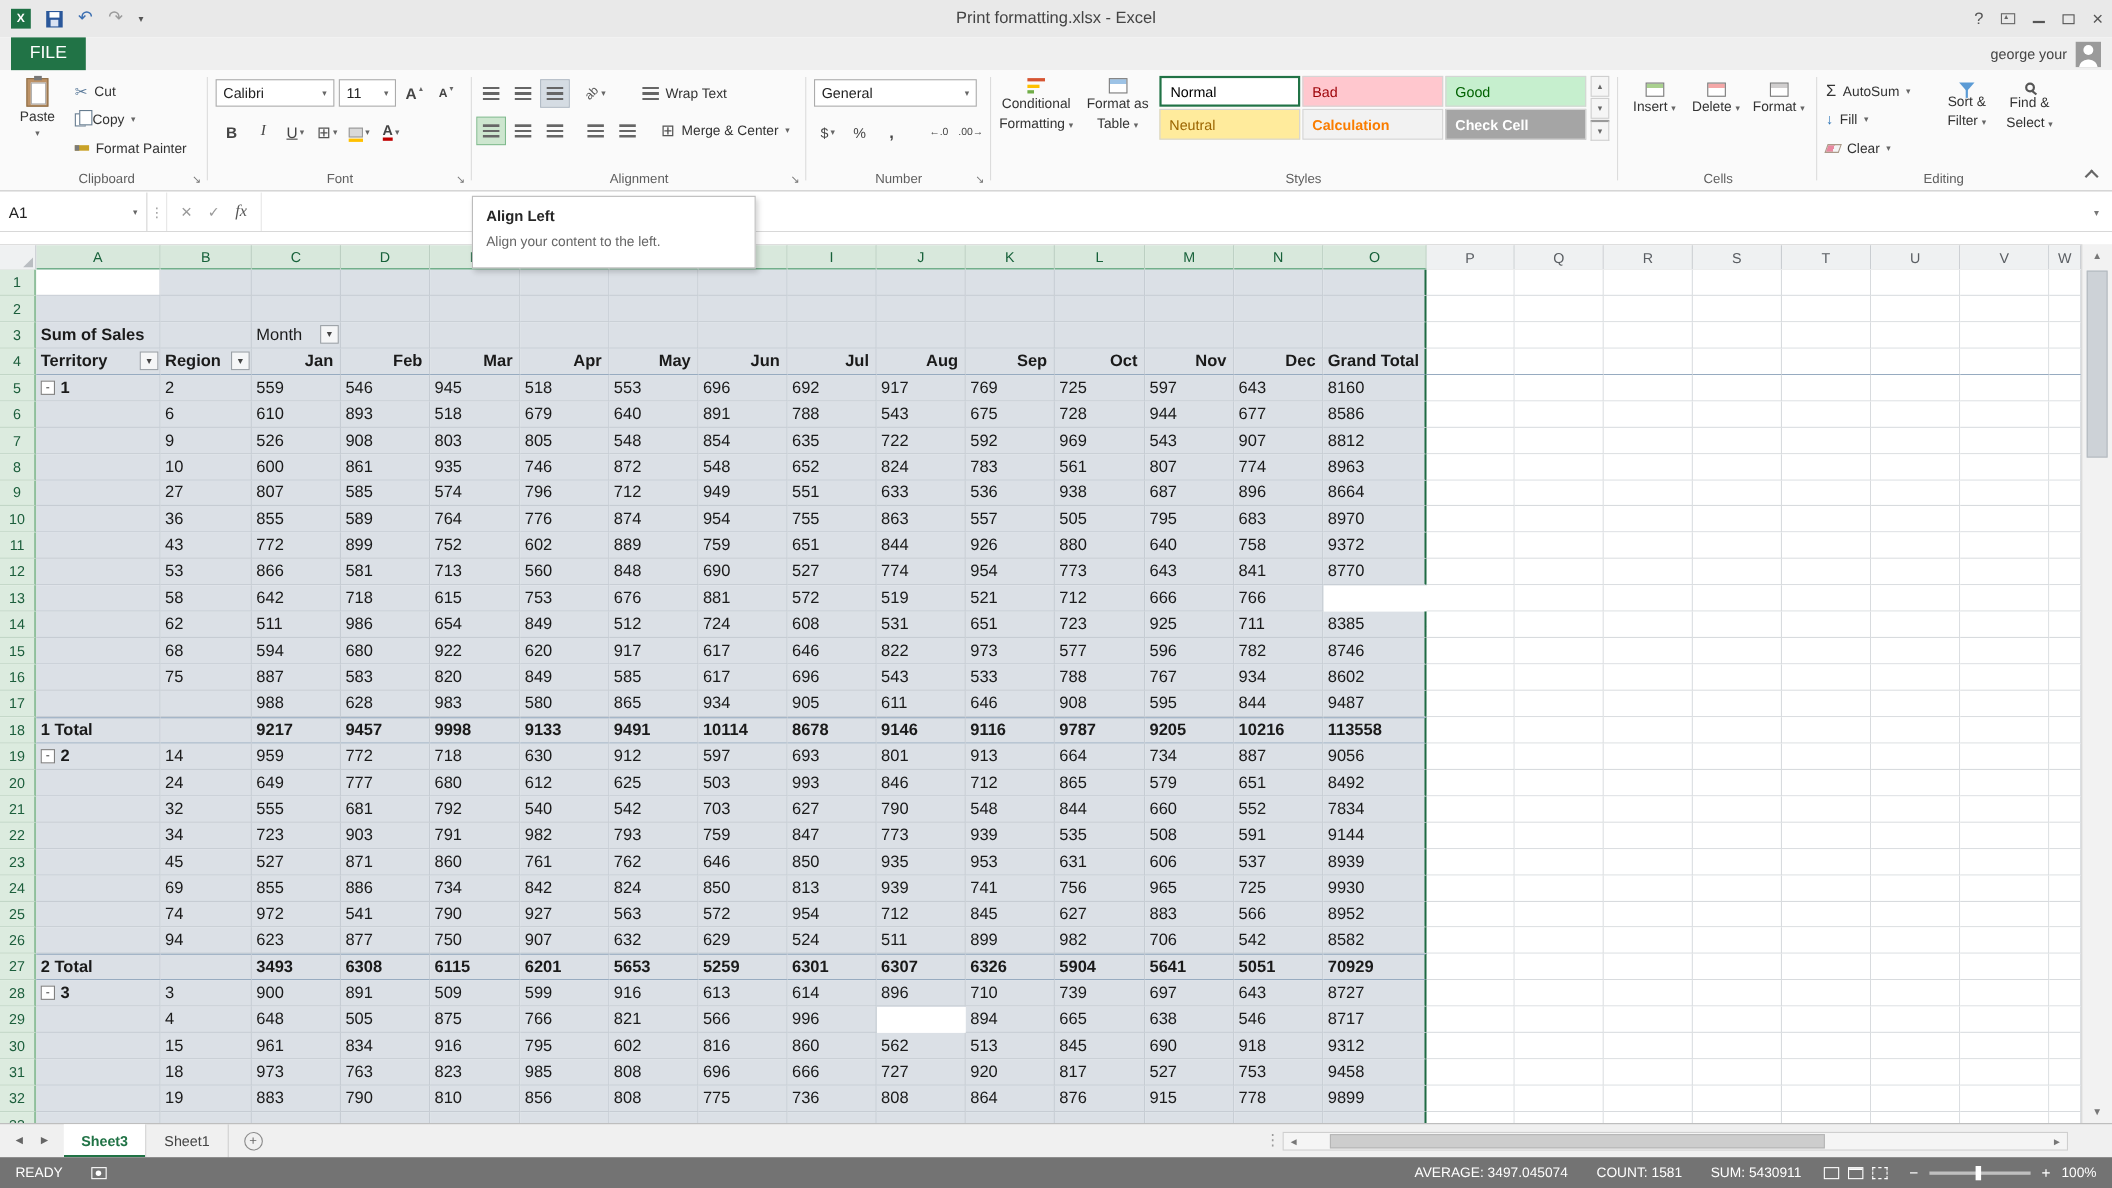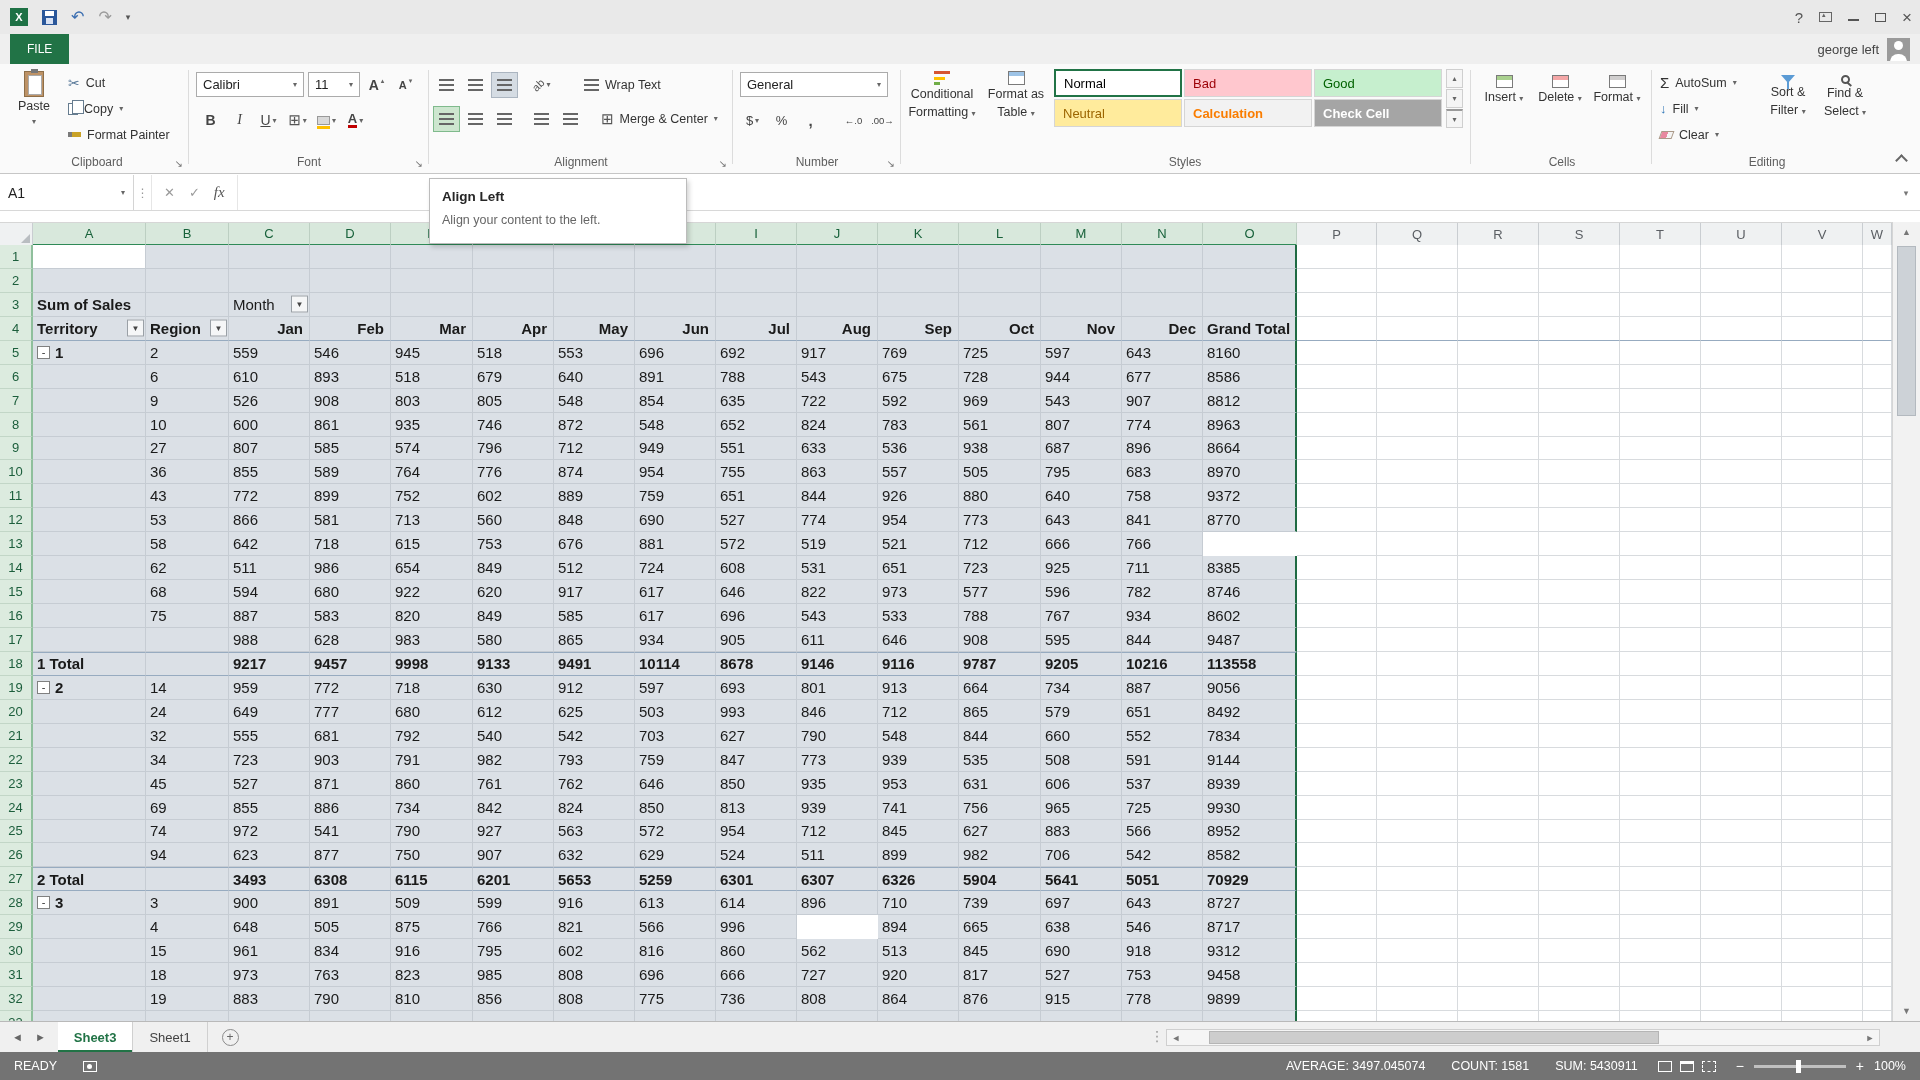--- a/index.html
+++ b/index.html
@@ -20,21 +20,21 @@
   .winbtns { position:absolute; right:8px; top:0; height:34px; display:flex; align-items:center; gap:16px; color:#555; }
   .helpq { font-size:15px; }
   .ribdisp { width:13px; height:10px; border:1px solid #666; position:relative; }
   .ribdisp::after { content:"▴"; position:absolute; top:-2px; left:2px; font-size:7px; color:#666; }
   .minbar { width:11px; height:2px; background:#555; margin-top:6px; }
   .maxbox { width:11px; height:9px; border:1px solid #555; }
   .closex { font-size:17px; line-height:1; color:#555; }
 
   
   .tabrow { position:absolute; top:34px; left:0; right:0; height:30px; background:#EFEFEF; display:flex; align-items:stretch; }
-  .file-tab { background:#217346; color:#fff; padding:0 17px; font-size:12px; line-height:30px; margin-left:10px; }
+  .file-tab { background:#217346; color:#fff; padding:0 17px; font-size:16px; line-height:30px; margin-left:10px; }
   .rtabs { display:flex; }
   .rtab { padding:0 14px; font-size:14px; line-height:30px; color:#444; }
   .rtab.active { background:#FAFAFA; color:#217346; border:1px solid #D5D5D5; border-bottom:none; line-height:28px; }
   .userchip { position:absolute; right:10px; top:0; height:30px; display:flex; align-items:center; gap:8px; font-size:13px; color:#444; }
   .avatar { width:23px; height:23px; background:#9A9A9A; position:relative; overflow:hidden; }
   .avatar::before { content:""; position:absolute; top:3px; left:7px; width:9px; height:9px; border-radius:50%; background:#fff; }
   .avatar::after { content:""; position:absolute; bottom:-2px; left:3px; width:17px; height:9px; border-radius:8px 8px 0 0; background:#fff; }
 
   
   .ribbon { position:absolute; top:64px; left:0; right:0; height:110px; background:#FAFAFA; border-bottom:1px solid #C6C6C6; }
@@ -173,33 +173,34 @@
 <body>
 
 <div class="titlebar">
   <div class="qat">
     <span class="xlicon">X</span>
     <span class="saveicon"></span>
     <span class="uicon">↶</span>
     <span class="ricon">↷</span>
     <span class="qarr">▾</span>
   </div>
+  <div class="title-text">Print formatting.xlsx - Excel</div>
   <div class="winbtns">
     <span class="helpq">?</span>
     <span class="ribdisp"></span>
     <span class="minbar"></span>
     <span class="maxbox"></span>
     <span class="closex">×</span>
   </div>
 </div>
 
 <div class="tabrow">
   <div class="file-tab">FILE</div>
   <div class="userchip">
-    <span>george left</span>
+    <span>george your</span>
     <span class="avatar"></span>
   </div>
 </div>
 
 <div class="ribbon">
   <div class="rsep" style="left:188px"></div>
   <div class="rsep" style="left:428px"></div>
   <div class="rsep" style="left:732px"></div>
   <div class="rsep" style="left:900px"></div>
   <div class="rsep" style="left:1470px"></div>

